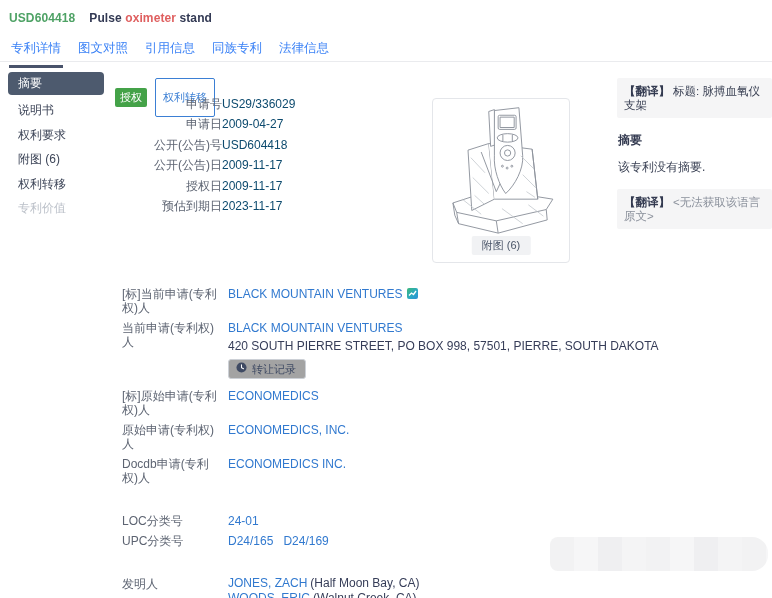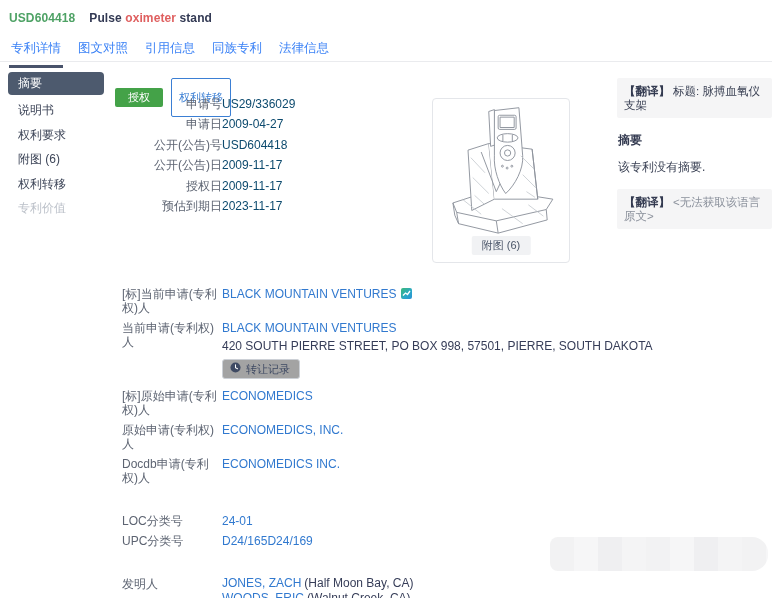--- a/index.html
+++ b/index.html
@@ -19,21 +19,21 @@
   .tabbar-line{position:absolute;left:0;top:61px;width:772px;height:1px;background:#eaebee;}
 
   
   .sidebar{position:absolute;left:8px;top:72px;width:96px;font-size:12px;}
   .side-item{height:24.5px;line-height:24.5px;padding-left:10px;color:#3d4558;cursor:pointer;white-space:nowrap;}
   .side-item.active{background:#4d5a6e;color:#fff;border-radius:4px;height:23px;line-height:23px;margin-bottom:3px;}
   .side-item.disabled{color:#bcc1c9;cursor:default;}
 
   
   .badges{position:absolute;left:115px;top:78px;display:flex;gap:8px;font-size:11px;align-items:center;}
-  .badge-green{background:#44a248;color:#fff;padding:2px 13px;border-radius:2px;}
+  .badge-green{background:#44a248;color:#fff;padding:2px 5px;border-radius:2px;}
   .badge-blue{border:1px solid #3b7fd4;color:#3b7fd4;background:#fff;padding:11px 7px;border-radius:2px;}
 
   
   .fields{position:absolute;left:122px;top:94px;font-size:12px;}
   .frow{display:flex;line-height:20.4px;}
   .flabel{width:100px;color:#5d6472;flex-shrink:0;text-align:right;}
   .fvalue{color:#0c4a6e;}
 
   
   .figure-card{position:absolute;left:432px;top:98px;width:138px;height:165px;border:1px solid #e4e6ea;border-radius:4px;box-sizing:border-box;cursor:pointer;background:#fff;}
@@ -44,33 +44,33 @@
   .right-panel{position:absolute;left:617px;top:78px;width:155px;font-size:11.5px;box-sizing:border-box;}
   .trans-bar{background:#f5f5f6;padding:6px 7px;border-radius:2px;color:#3a4154;line-height:14px;}
   .trans-tag{font-weight:700;color:#333a50;margin-right:3px;}
   .abstract-heading{font-weight:700;font-size:12px;margin:14px 0 0 1px;color:#333a50;}
   .abstract-text{margin:10px 0 0 1px;font-size:12px;color:#3a4154;}
   .trans-bar.second{margin-top:13px;}
   .unavailable{color:#8b919c;}
 
   
   .parties{position:absolute;left:122px;top:287px;font-size:12px;}
-  .prow{display:flex;margin-bottom:6px;line-height:14px;}
+  .prow{display:flex;margin-bottom:6px;line-height:14px;gap:6px;}
   .plabel{width:100px;color:#5d6472;flex-shrink:0;}
   .pvalue{color:#363d58;}
   a.link{color:#3179cf;text-decoration:none;cursor:pointer;}
   .address{color:#363d58;margin-top:4px;line-height:14px;}
   .company-icon{display:inline-block;width:11px;height:11px;border-radius:2px;vertical-align:-1px;margin-left:5px;background:linear-gradient(135deg,#3cb878 0%,#2aa7c8 60%,#2b8fd3 100%);position:relative;}
   .company-icon svg{position:absolute;left:0;top:0;}
   .transfer-btn{display:inline-flex;align-items:center;gap:5px;border:1px solid #ccd0d6;border-radius:3px;padding:2px 9px 2px 7px;font-size:11px;color:#3f4a63;background:#a3a3a3;margin:6px 0 10px;cursor:pointer;line-height:13px;}
   .gap23{height:23px;}
   .inv-lines{display:flex;flex-direction:column;gap:1px;}
   .inv-line{line-height:13.6px;}
   .inv-loc{color:#363d58;margin-left:3px;}
-  .upc-link{}
+  .upc-link{margin-right:10px;}
 
   
   .watermark{position:absolute;left:550px;top:537px;width:218px;height:34px;border-radius:8px 16px 16px 8px;
     background-image:
       repeating-linear-gradient(90deg,#f2f2f3 0 24px,#f6f6f7 24px 48px,#efeff1 48px 72px,#f4f4f5 72px 96px),
       repeating-linear-gradient(0deg,rgba(255,255,255,.6) 0 17px,rgba(0,0,0,.015) 17px 34px);
   }
 </style>
 </head>
 <body>

